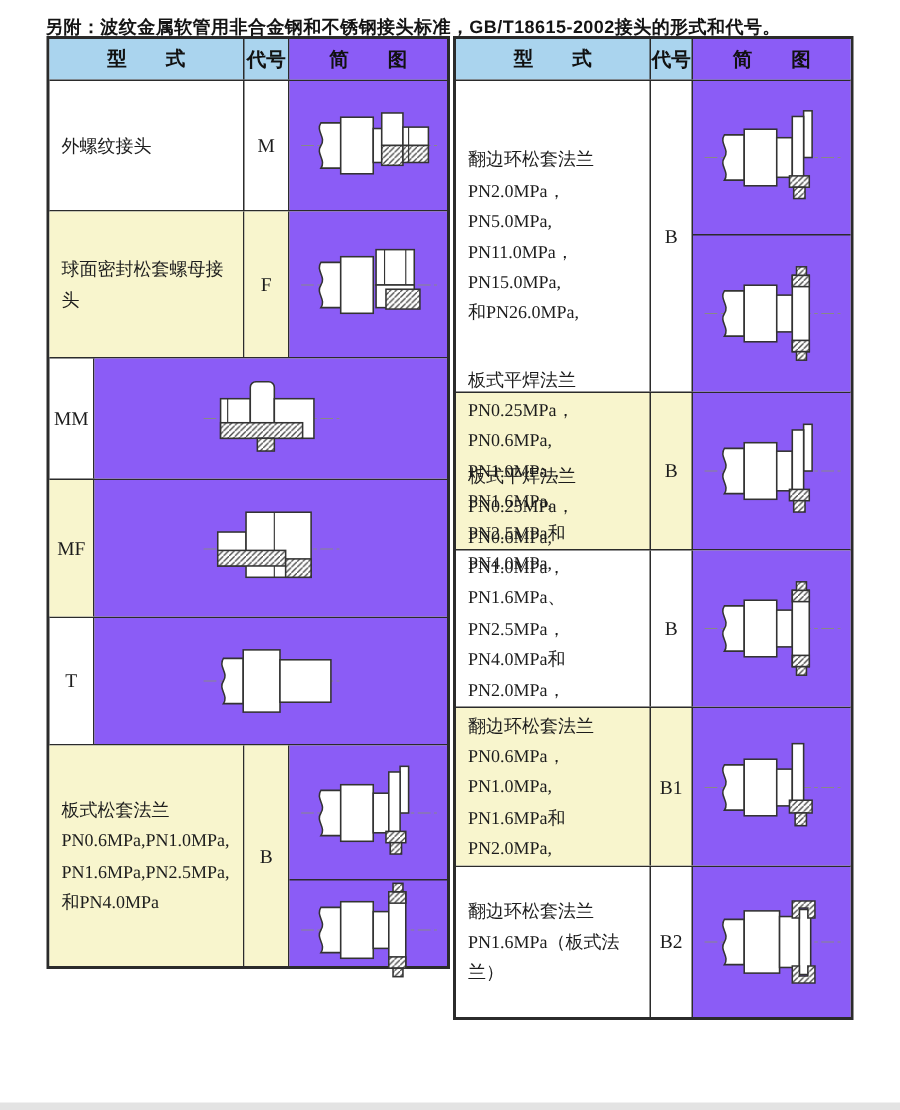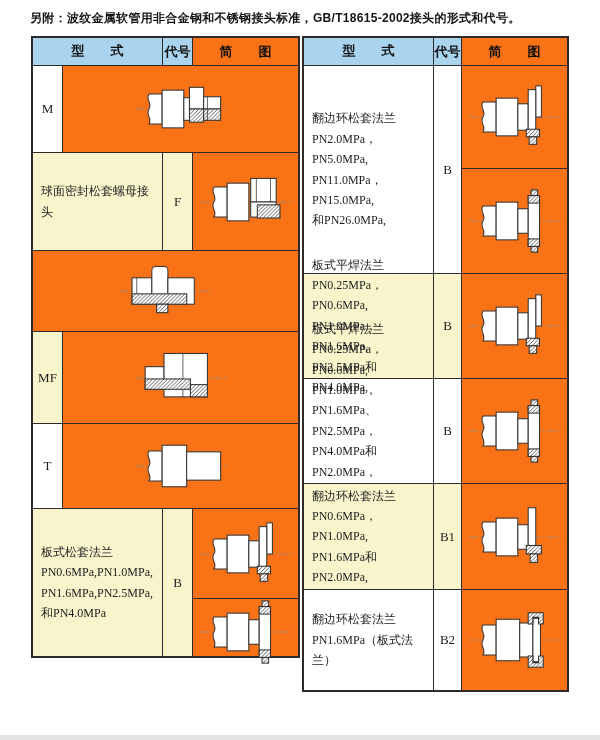--- a/index.html
+++ b/index.html
@@ -6,39 +6,39 @@
   body{
     width:600px;height:740px;position:relative;background:var(--page-bg,#fff);
     font-family:"Liberation Serif","DejaVu Serif",serif;color:#1c1c1c;overflow:hidden;
   }
   .page-title{
     position:absolute;left:30px;top:10px;width:550px;
     font-family:"Liberation Sans","DejaVu Sans",sans-serif;
     font-weight:bold;font-size:12px;letter-spacing:0.3px;color:#141414;
   }
   .tbl{
-    position:absolute;top:36px;border:2px solid var(--border,#2b2b2b);
+    position:absolute;top:24px;border:2px solid var(--border,#2b2b2b);
     background:#fff;box-sizing:border-box;
   }
   #tbl-left{left:31px;width:269px;}
   #tbl-right{left:302px;width:267px;}
   .row{display:flex;box-sizing:border-box;border-top:1.5px solid var(--border,#2b2b2b);}
   .row:first-child{border-top:none;}
   .cell{box-sizing:border-box;display:flex;align-items:center;}
   .cell-type{
     width:130px;border-right:1.5px solid var(--border,#2b2b2b);
     padding:4px 5px 4px 8px;font-size:12px;line-height:1.7;white-space:pre-line;
   }
   #tbl-right .cell-type{width:130px;}
   .cell-code{
     width:30px;border-right:1.5px solid var(--border,#2b2b2b);
     justify-content:center;font-size:13px;
   }
   #tbl-right .cell-code{width:28px;}
-  .cell-diag{flex:1;flex-direction:column;align-items:stretch;padding:0;background:#f97316;}
+  .cell-diag{flex:1;flex-direction:column;align-items:stretch;padding:0;background:#8b5cf6;}
   .subdiag{flex:1;display:flex;align-items:center;justify-content:center;}
   .subdiag + .subdiag{border-top:1.5px solid var(--border,#2b2b2b);}
   .row.header{height:27px;background:var(--header-bg,#aad4ee);}
   .row.header .cell{
     font-family:"Liberation Sans","DejaVu Sans",sans-serif;
     font-weight:bold;font-size:13px;justify-content:center;padding:0;color:#111;
   }
   .row.hl .cell-type,.row.hl .cell-code{background:var(--highlight-bg,#f8f5cd);}
   
   #tbl-left .r1{height:87px}  #tbl-left .r2{height:98px}
@@ -168,20 +168,21 @@
 <div class="page-title">另附：波纹金属软管用非合金钢和不锈钢接头标准，GB/T18615-2002接头的形式和代号。</div>
 
 <div class="tbl" id="tbl-left">
   <div class="row header">
     <div class="cell cell-type">型　　式</div>
     <div class="cell cell-code">代号</div>
     <div class="cell cell-diag" style="align-items:center;justify-content:center;flex-direction:row">简　　图</div>
   </div>
 
   <div class="row r1">
+    <div class="cell cell-type">外螺纹接头</div>
     <div class="cell cell-code">M</div>
     <div class="cell cell-diag">
       <div class="subdiag">
           <svg class="diagram" viewBox="0 0 100 70">
             <use href="#d-male-thread" xlink:href="#d-male-thread"></use>
           </svg>
         </div>
     </div>
   </div>
 
@@ -191,20 +192,21 @@
     <div class="cell cell-diag">
       <div class="subdiag">
           <svg class="diagram" viewBox="0 0 100 70">
             <use href="#d-swivel-nut" xlink:href="#d-swivel-nut"></use>
           </svg>
         </div>
     </div>
   </div>
 
   <div class="row r3">
+    <div class="cell cell-code">MM</div>
     <div class="cell cell-diag">
       <div class="subdiag">
           <svg class="diagram" viewBox="0 0 100 70">
             <use href="#d-nipple-mm" xlink:href="#d-nipple-mm"></use>
           </svg>
         </div>
     </div>
   </div>
 
   <div class="row r4 hl">

